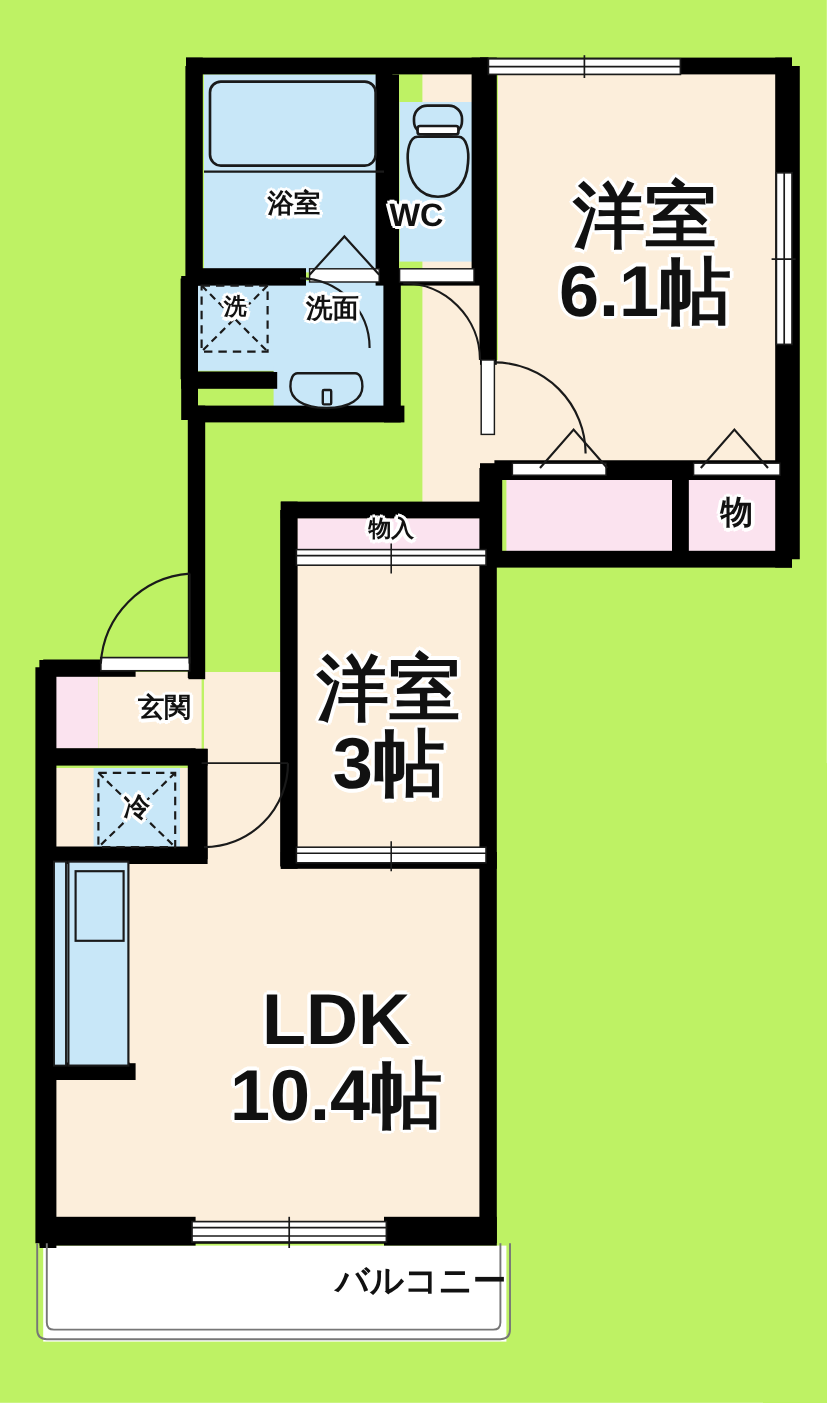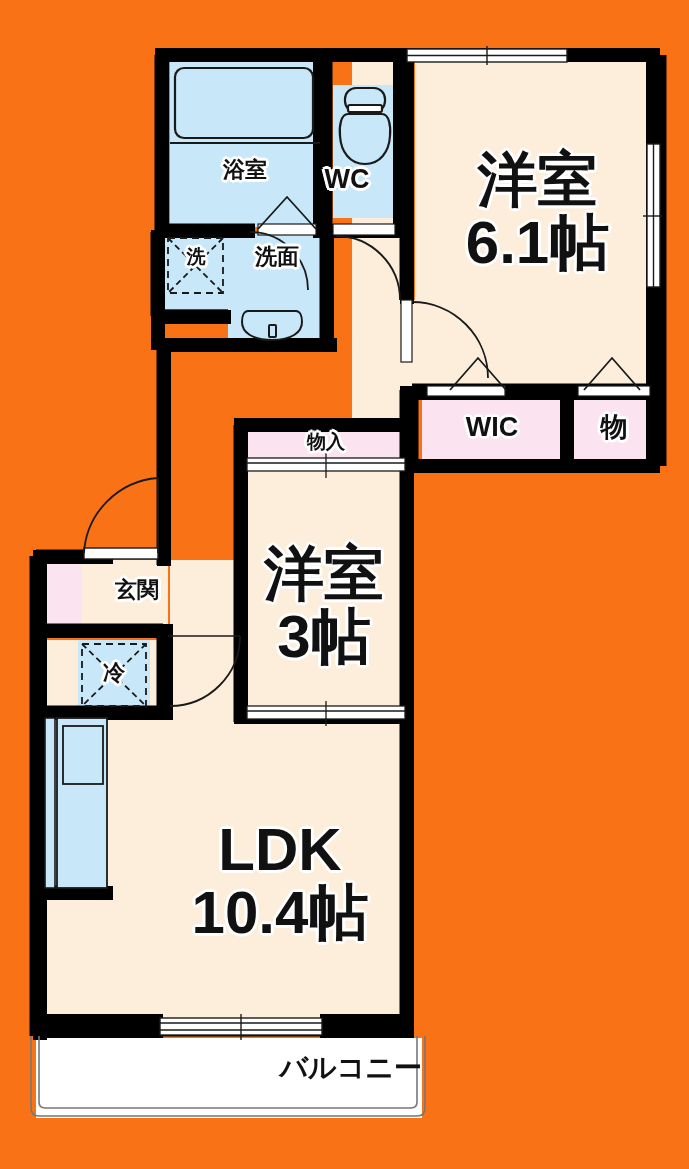--- a/index.html
+++ b/index.html
@@ -10,21 +10,21 @@
   body {
     width: 689px;
     height: 1169px;
     font-family: "Liberation Sans", "DejaVu Sans", sans-serif;
     overflow: hidden;
   }
   #floorplan-root {
     position: relative;
     width: 689px;
     height: 1169px;
-    background: #f97316;
+    background: #bef264;
   }
   svg.plan {
     position: absolute;
     top: 0;
     left: 0;
     width: 689px;
     height: 1169px;
     display: block;
   }
   .room-label {
@@ -295,21 +295,20 @@
 
   <div class="room-label lbl-xs" style="left:168px; top:247px; width:56px;">洗</div>
 
   <div class="room-label lbl-sm" style="left:232px; top:245px; width:90px;">洗面</div>
 
   <div class="room-label lbl-xl two-line" style="left:430px; top:148px; width:215px;">
     <span>洋室</span>
     <span>6.1帖</span>
   </div>
 
-  <div class="room-label lbl-md" style="left:432px; top:413px; width:120px;">WIC</div>
 
   <div class="room-label lbl-md" style="left:582px; top:413px; width:64px;">物</div>
 
   <div class="room-label lbl-xs" style="left:250px; top:432px; width:152px;">物入</div>
 
   <div class="room-label lbl-xl two-line" style="left:242px; top:542px; width:164px;">
     <span>洋室</span>
     <span>3帖</span>
   </div>
 

